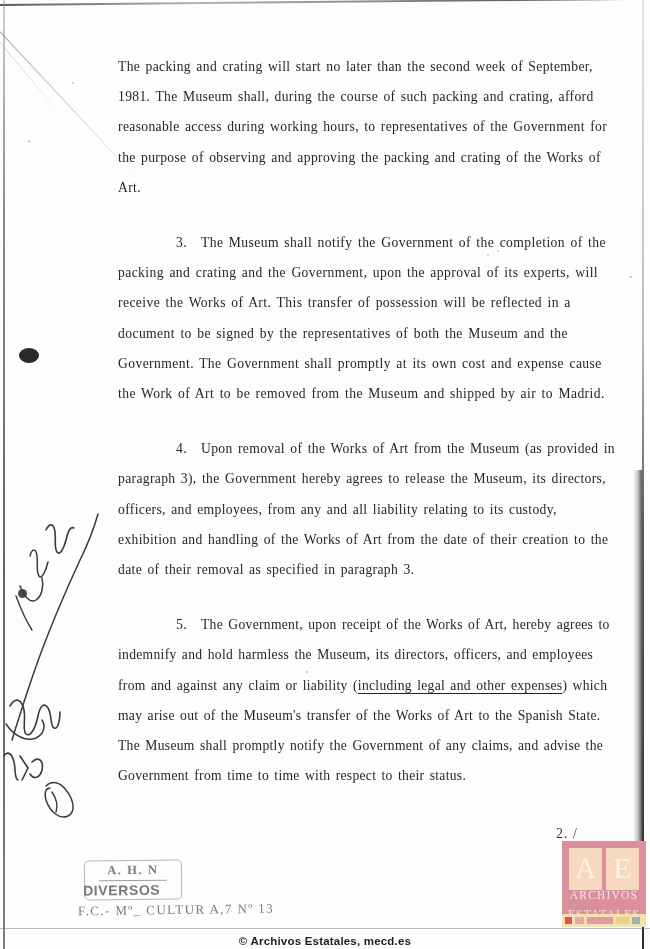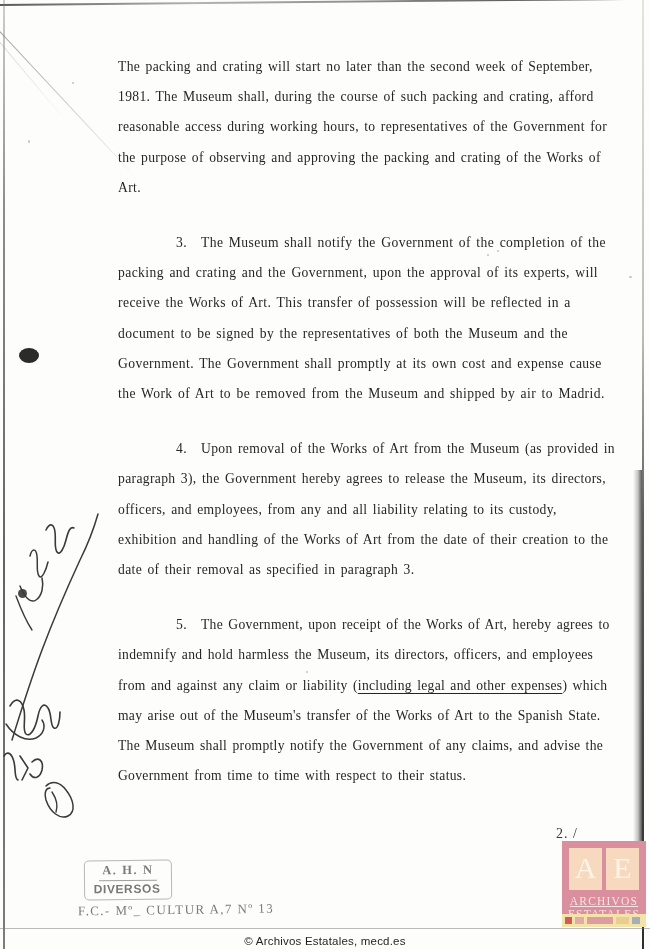--- a/index.html
+++ b/index.html
@@ -144,43 +144,43 @@
   .stamp {
     position: absolute;
     left: 84px;
     top: 860px;
     width: 86px;
     height: 38px;
     border: 1.3px solid rgba(95,95,95,0.62);
     border-radius: 5px;
     opacity: 0.72;
     transform: rotate(-0.6deg);
+    padding-left: 10px;
   }
   .stamp-line1 {
     position: absolute;
     left: 0; right: 0; top: 2px;
     text-align: center;
     font-family: "Liberation Serif", serif;
     font-size: 12.5px;
     font-weight: bold;
     color: #4a4a4a;
     letter-spacing: 1.6px;
   }
   .stamp-rule {
     position: absolute;
     left: 14px; right: 14px; top: 19px;
     height: 1.4px;
     background: rgba(80,80,80,0.75);
   }
   .stamp-line2 {
     position: absolute;
     left: -2px; right: 0; top: 21px;
-    text-align: center;
     font-family: "Liberation Sans", sans-serif;
-    font-size: 12px;
+    font-size: 14px;
     font-weight: bold;
     color: #454545;
     letter-spacing: 0.6px;
   }
 
   .ref-note {
     position: absolute;
     left: 78px;
     top: 902px;
     font-family: "Liberation Serif", serif;
@@ -223,21 +223,21 @@
   }
   .logo-word {
     position: absolute;
     left: 0; right: 0;
     text-align: center;
     font-family: "Liberation Serif", serif;
     color: #f7e3e3;
     letter-spacing: 1.2px;
     font-size: 11.5px;
   }
-  .logo-word-1 { top: 54px; text-decoration: underline; }
+  .logo-word-1 { top: 48px; }
   .logo-word-2 { top: 67px; }
   .logo-strip {
     position: absolute;
     left: 0; right: 0; bottom: 0;
     height: 13px;
     background: #f2e3a8;
     display: flex;
     align-items: center;
   }
   .strip-mark {
@@ -254,20 +254,21 @@
   
   .credit {
     position: absolute;
     left: 0; right: 0;
     bottom: 2px;
     text-align: center;
     font-family: "Liberation Sans", sans-serif;
     font-size: 11.5px;
     color: #1f1f1f;
     letter-spacing: 0.2px;
+    font-weight: bold;
   }
 
   
   .speck {
     position: absolute;
     background: rgba(140,140,140,0.5);
     border-radius: 50%;
   }
 </style>
 </head>

